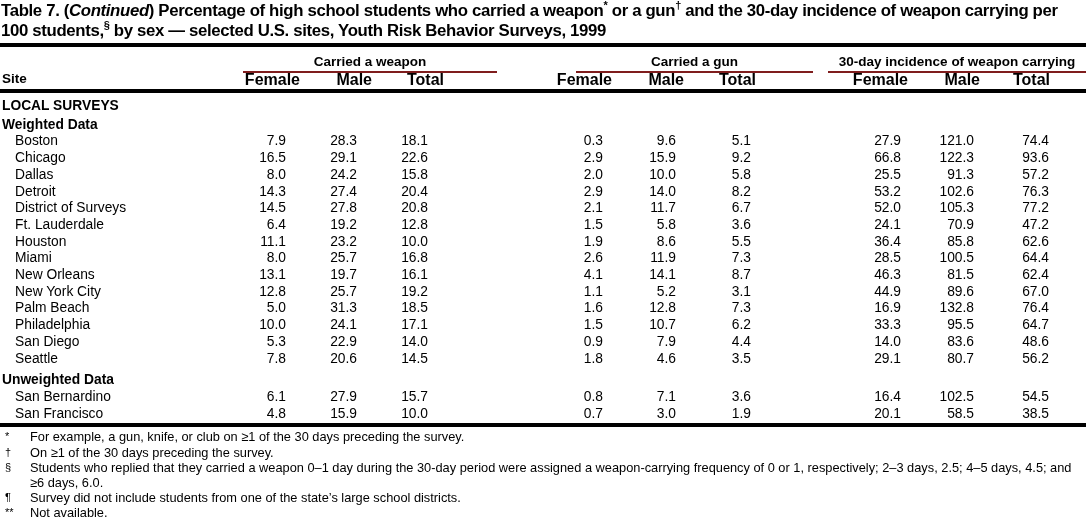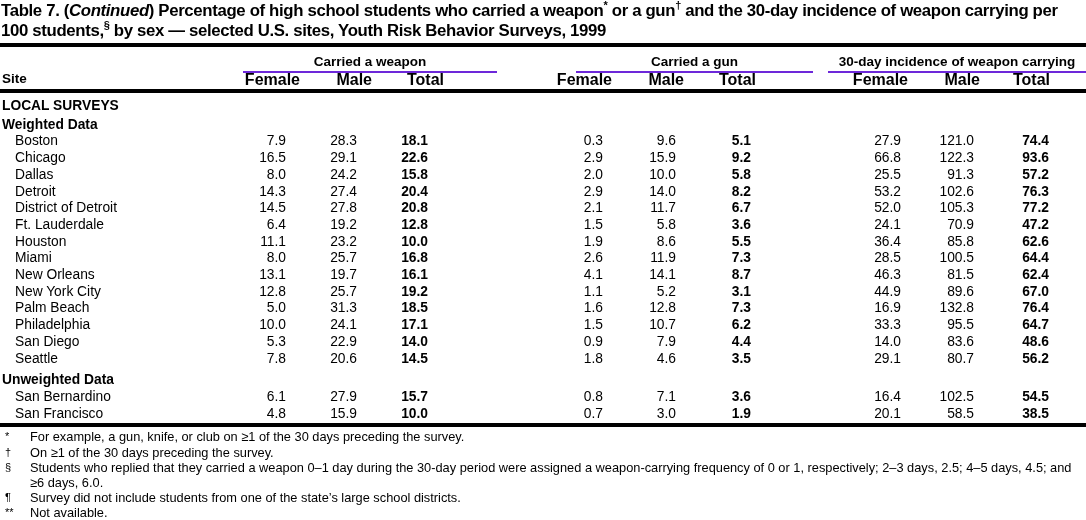--- a/index.html
+++ b/index.html
@@ -24,21 +24,21 @@
   .rule-title { margin-top: 2px; }
 
   
   .header-area { position: relative; height: 42px; }
   .site-head {
     position: absolute; left: 2px; top: 24px;
     font-size: 13.5px; font-weight: bold;
   }
   .group {
     position: absolute; top: 7px; height: 17px;
-    border-bottom: 2px solid #6d28d9;
+    border-bottom: 2px solid #7f1d1d;
     text-align: center; font-size: 13.5px; font-weight: bold; line-height: 15px;
     white-space: nowrap;
   }
   .g1 { left: 243px; width: 254px; }
   .g2 { left: 576px; width: 237px; }
   .g3 { left: 828px; width: 258px; }
   .subhead {
     position: absolute; top: 24px;
     font-size: 16px; font-weight: bold; white-space: nowrap;
   }
@@ -48,21 +48,21 @@
   col.c-site { width: 244px; }
   col.c-wf { width: 44px; }  col.c-wm { width: 71px; }  col.c-wt { width: 71px; }
   col.c-gf { width: 175px; } col.c-gm { width: 73px; }  col.c-gt { width: 75px; }
   col.c-if { width: 150px; } col.c-im { width: 73px; }  col.c-it { width: 75px; }
   col.c-tail { width: 35px; }
   td {
     padding: 0; font-size: 13.8px; line-height: 16.7px;
     white-space: nowrap; vertical-align: baseline;
   }
   td.num { text-align: right; padding-right: 2px; }
-  td.total { font-weight: bold; }
+  td.total { font-weight: normal; }
   td.site { padding-left: 15px; margin-left: 24px; }
   tr.section-row td.site { padding-left: 2px; font-weight: bold; }
   tr.pad-top-lg td { padding-top: 5px; }
   tr.pad-top-sm td { padding-top: 2px; }
   .rule-bottom { margin-top: 1px; }
 
   
   .footnotes { padding-top: 2px; }
   .footnote {
     position: relative; padding-left: 30px; padding-right: 2px;
@@ -197,21 +197,21 @@
     <td class="num total">20.4</td>
     <td class="num">2.9</td>
     <td class="num">14.0</td>
     <td class="num total">8.2</td>
     <td class="num">53.2</td>
     <td class="num">102.6</td>
     <td class="num total">76.3</td>
     <td></td>
   </tr>
         <tr>
-    <td class="site">District of Detroit</td>
+    <td class="site">District of Surveys</td>
     <td class="num">14.5</td>
     <td class="num">27.8</td>
     <td class="num total">20.8</td>
     <td class="num">2.1</td>
     <td class="num">11.7</td>
     <td class="num total">6.7</td>
     <td class="num">52.0</td>
     <td class="num">105.3</td>
     <td class="num total">77.2</td>
     <td></td>

